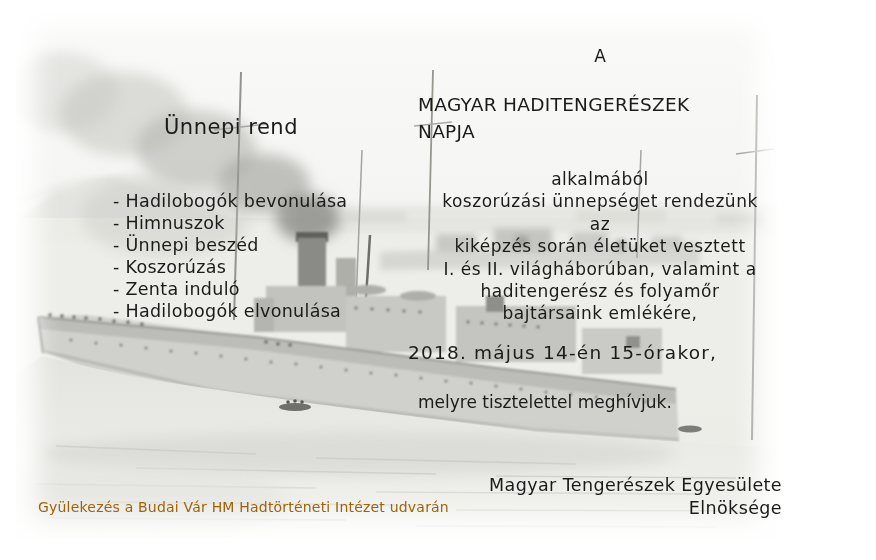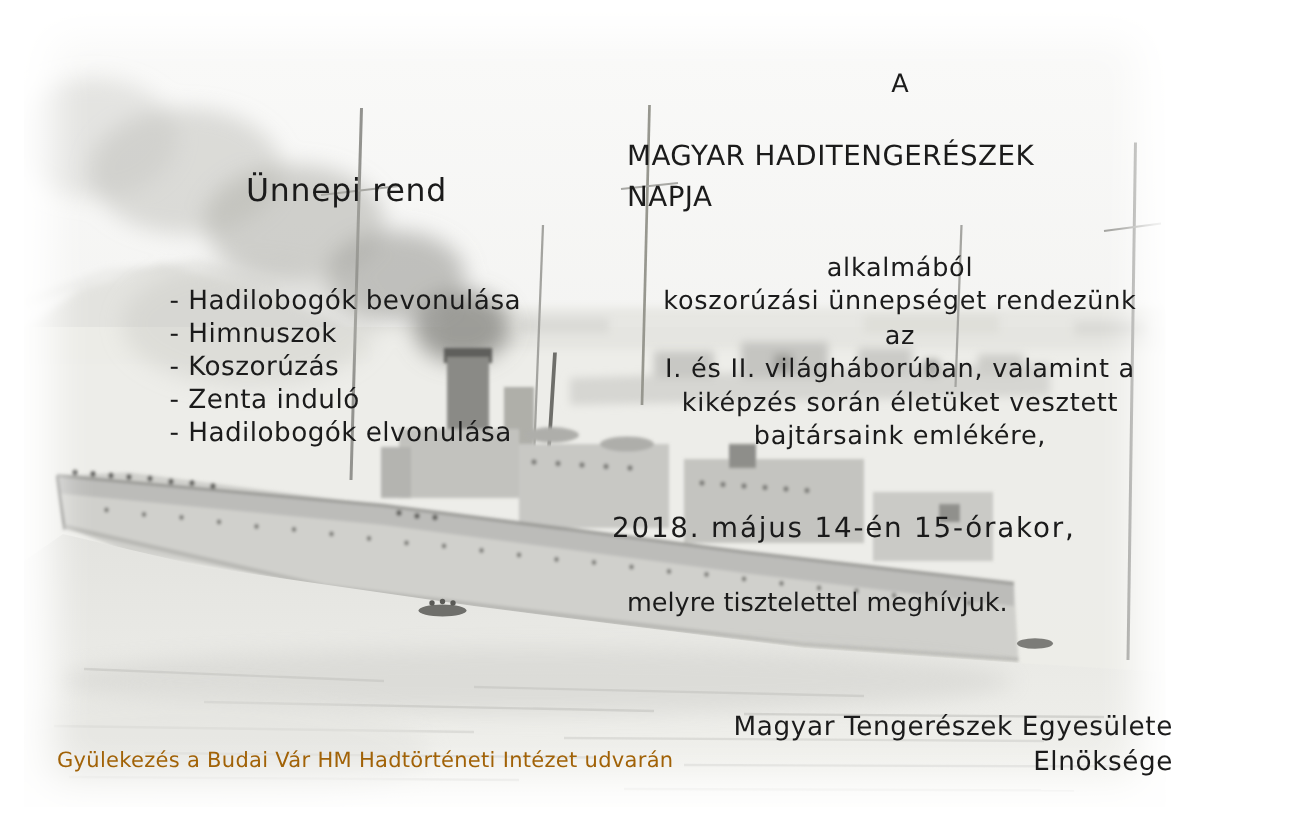--- a/index.html
+++ b/index.html
@@ -211,31 +211,33 @@
   <div class="abs title">
     <div>MAGYAR HADITENGERÉSZEK</div>
     <div>NAPJA</div>
   </div>
 
   <div class="abs program-heading">Ünnepi rend</div>
 
   <div class="abs program-list">
     <div>- Hadilobogók bevonulása</div>
     <div>- Himnuszok</div>
+    <div>- Ünnepi beszéd</div>
     <div>- Koszorúzás</div>
     <div>- Zenta induló</div>
     <div>- Hadilobogók elvonulása</div>
   </div>
 
   <div class="abs occasion">
     <div>alkalmából</div>
     <div>koszorúzási ünnepséget rendezünk</div>
     <div>az</div>
+    <div>kiképzés során életüket vesztett</div>
     <div>I. és II. világháborúban, valamint a</div>
-    <div>kiképzés során életüket vesztett</div>
+    <div>haditengerész és folyamőr</div>
     <div>bajtársaink emlékére,</div>
   </div>
 
   <div class="abs datetime">2018. május 14-én 15-órakor,</div>
 
   <div class="abs invitation">melyre tisztelettel meghívjuk.</div>
 
   <div class="abs signature">
     <div>Magyar Tengerészek Egyesülete</div>
     <div>Elnöksége</div>

